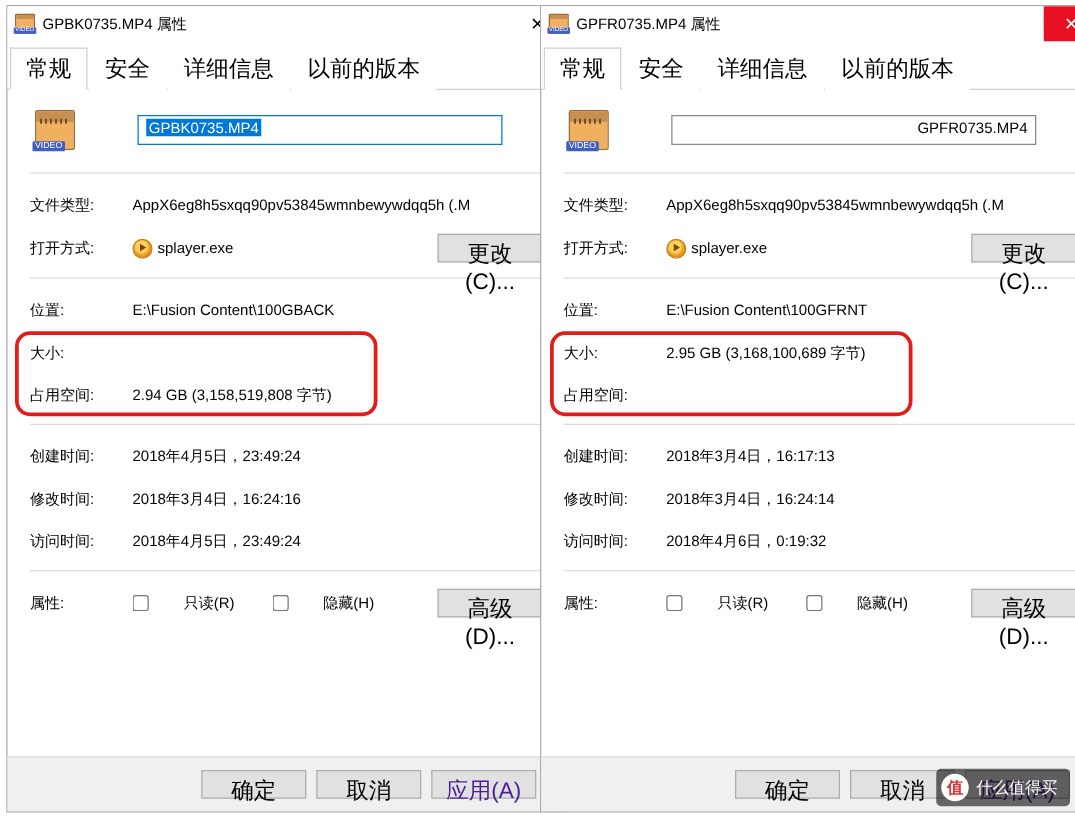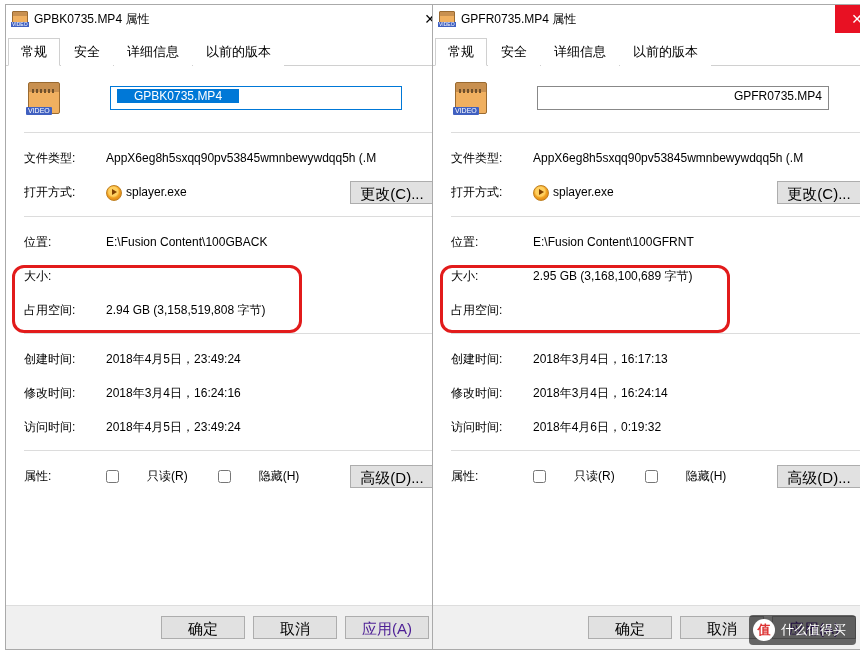--- a/index.html
+++ b/index.html
@@ -56,21 +56,21 @@
     }
     .close-highlight { background: #e81123; color: #fff; }
     .tabs {
       display: flex;
       padding: 4px 2px 0 2px;
       border-bottom: 1px solid #d0d0d0;
       background: #fff;
     }
     .tab {
       padding: 4px 12px;
-      font-size: 13px;
+      font-size: 18px;
       border: 1px solid transparent;
       border-bottom: none;
       cursor: pointer;
       margin-right: 1px;
       position: relative;
       top: 1px;
       background: #fff;
     }
     .tab.active {
       border-color: #d0d0d0;
@@ -130,21 +130,21 @@
       border: 1px solid #888;
       padding: 2px 6px;
       font-family: inherit; font-size: 12px;
     }
     .filename-input.focused {
       border: 1px solid #0078d7;
     }
     .filename-input .selected {
       background: #0078d7;
       color: #fff;
-      padding: 0 17px;
+      padding: 0 2px;
       text-align: right;
     }
     .app-icon {
       width: 16px; height: 16px;
       border-radius: 50%;
       background: radial-gradient(circle at 45% 40%, #ffd060 0 40%, #f0a020 55%, #d07010 100%);
       border: 1px solid #c08020;
       display: inline-block;
       vertical-align: middle;
       margin-right: 4px;
@@ -156,21 +156,21 @@
       top: 3px; left: 5px;
       width: 0; height: 0;
       border-left: 5px solid #804000;
       border-top: 3px solid transparent;
       border-bottom: 3px solid transparent;
     }
     .btn {
       background: #e1e1e1;
       border: 1px solid #adadad;
       padding: 3px 8px;
-      font-size: 15px;
+      font-size: 18px;
       font-family: inherit;
       cursor: pointer;
       min-width: 72px;
       height: 23px;
       text-align: center;
     }
     .btn:disabled { color: #4c1d95; }
     .btn-change {
       margin-left: auto;
       width: 84px;

